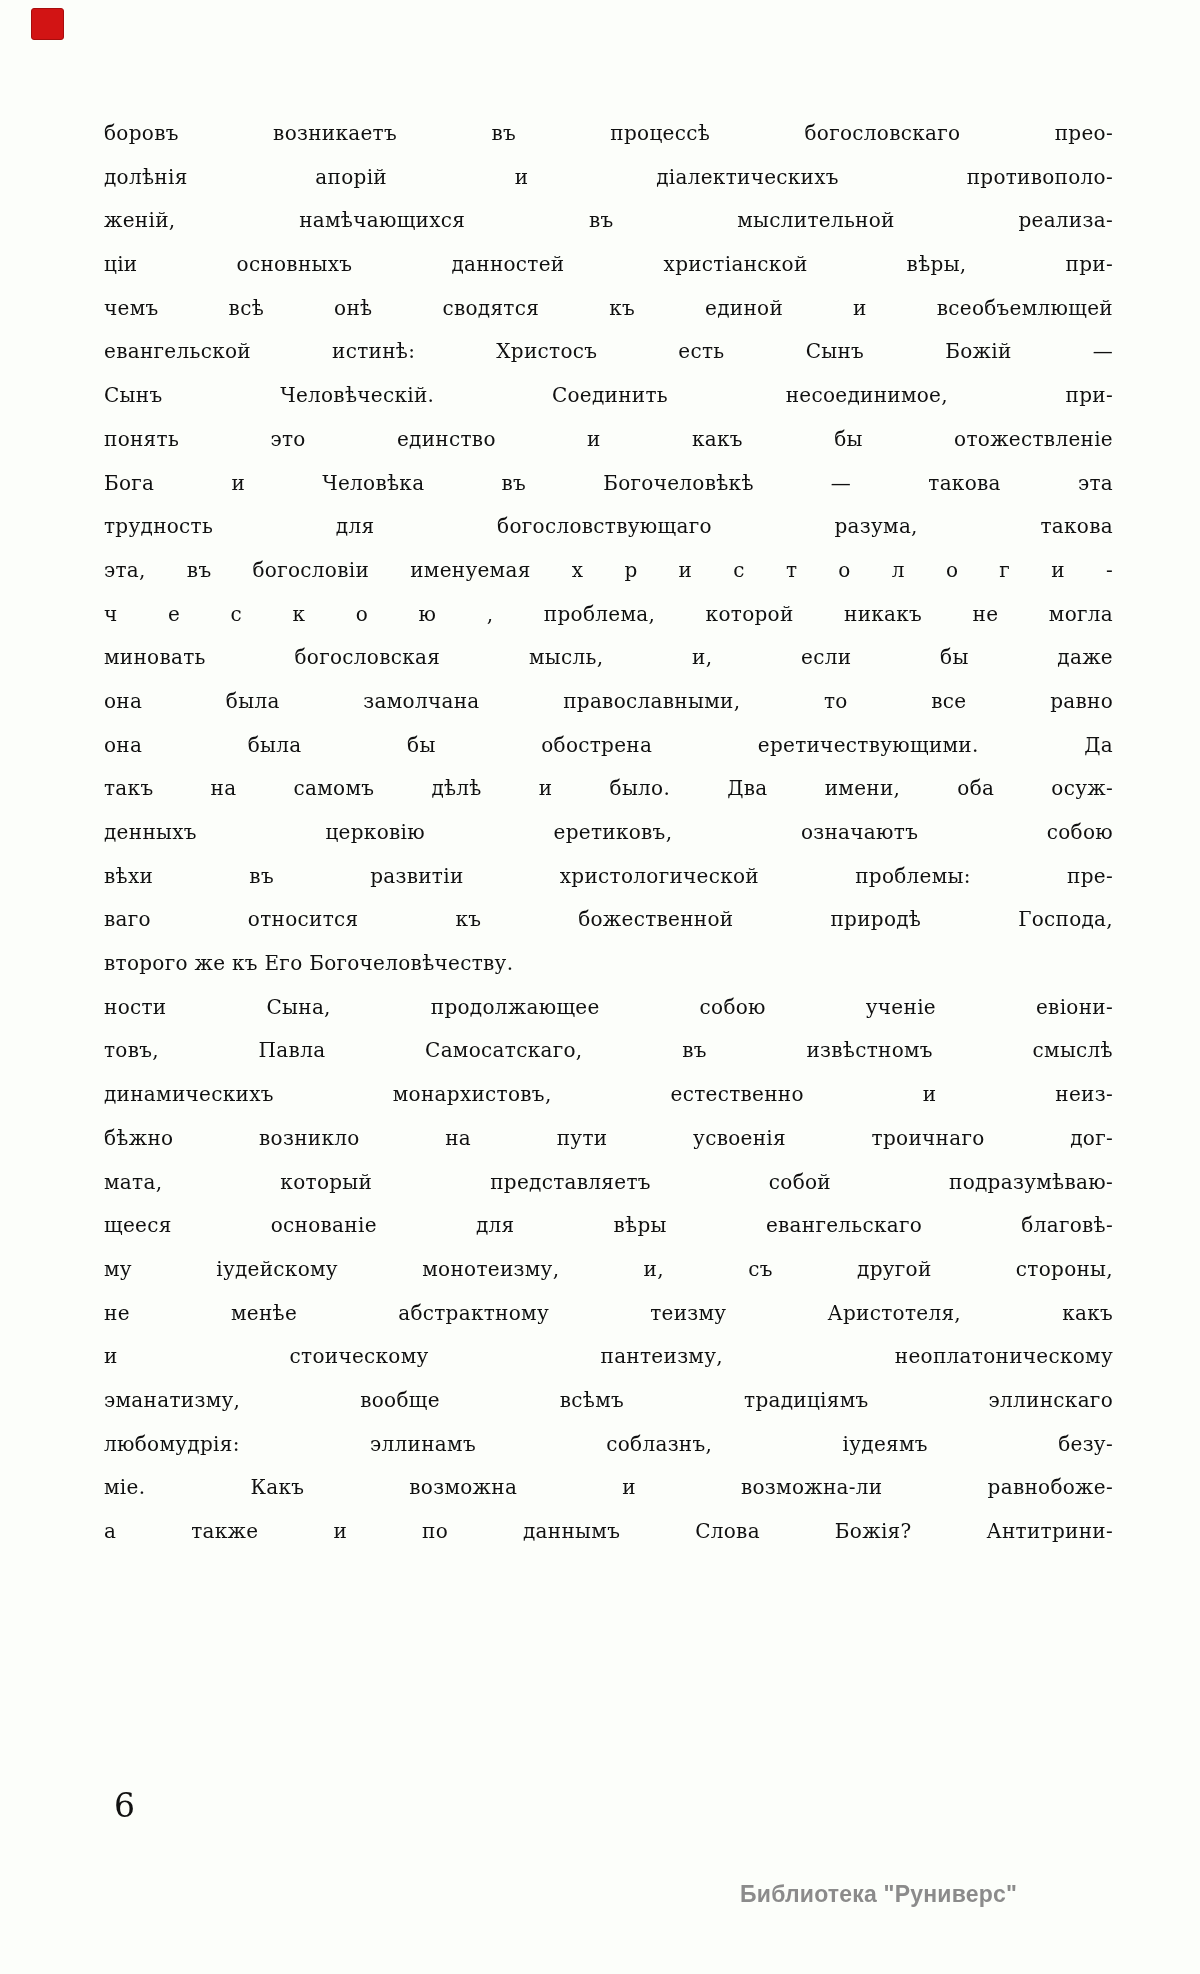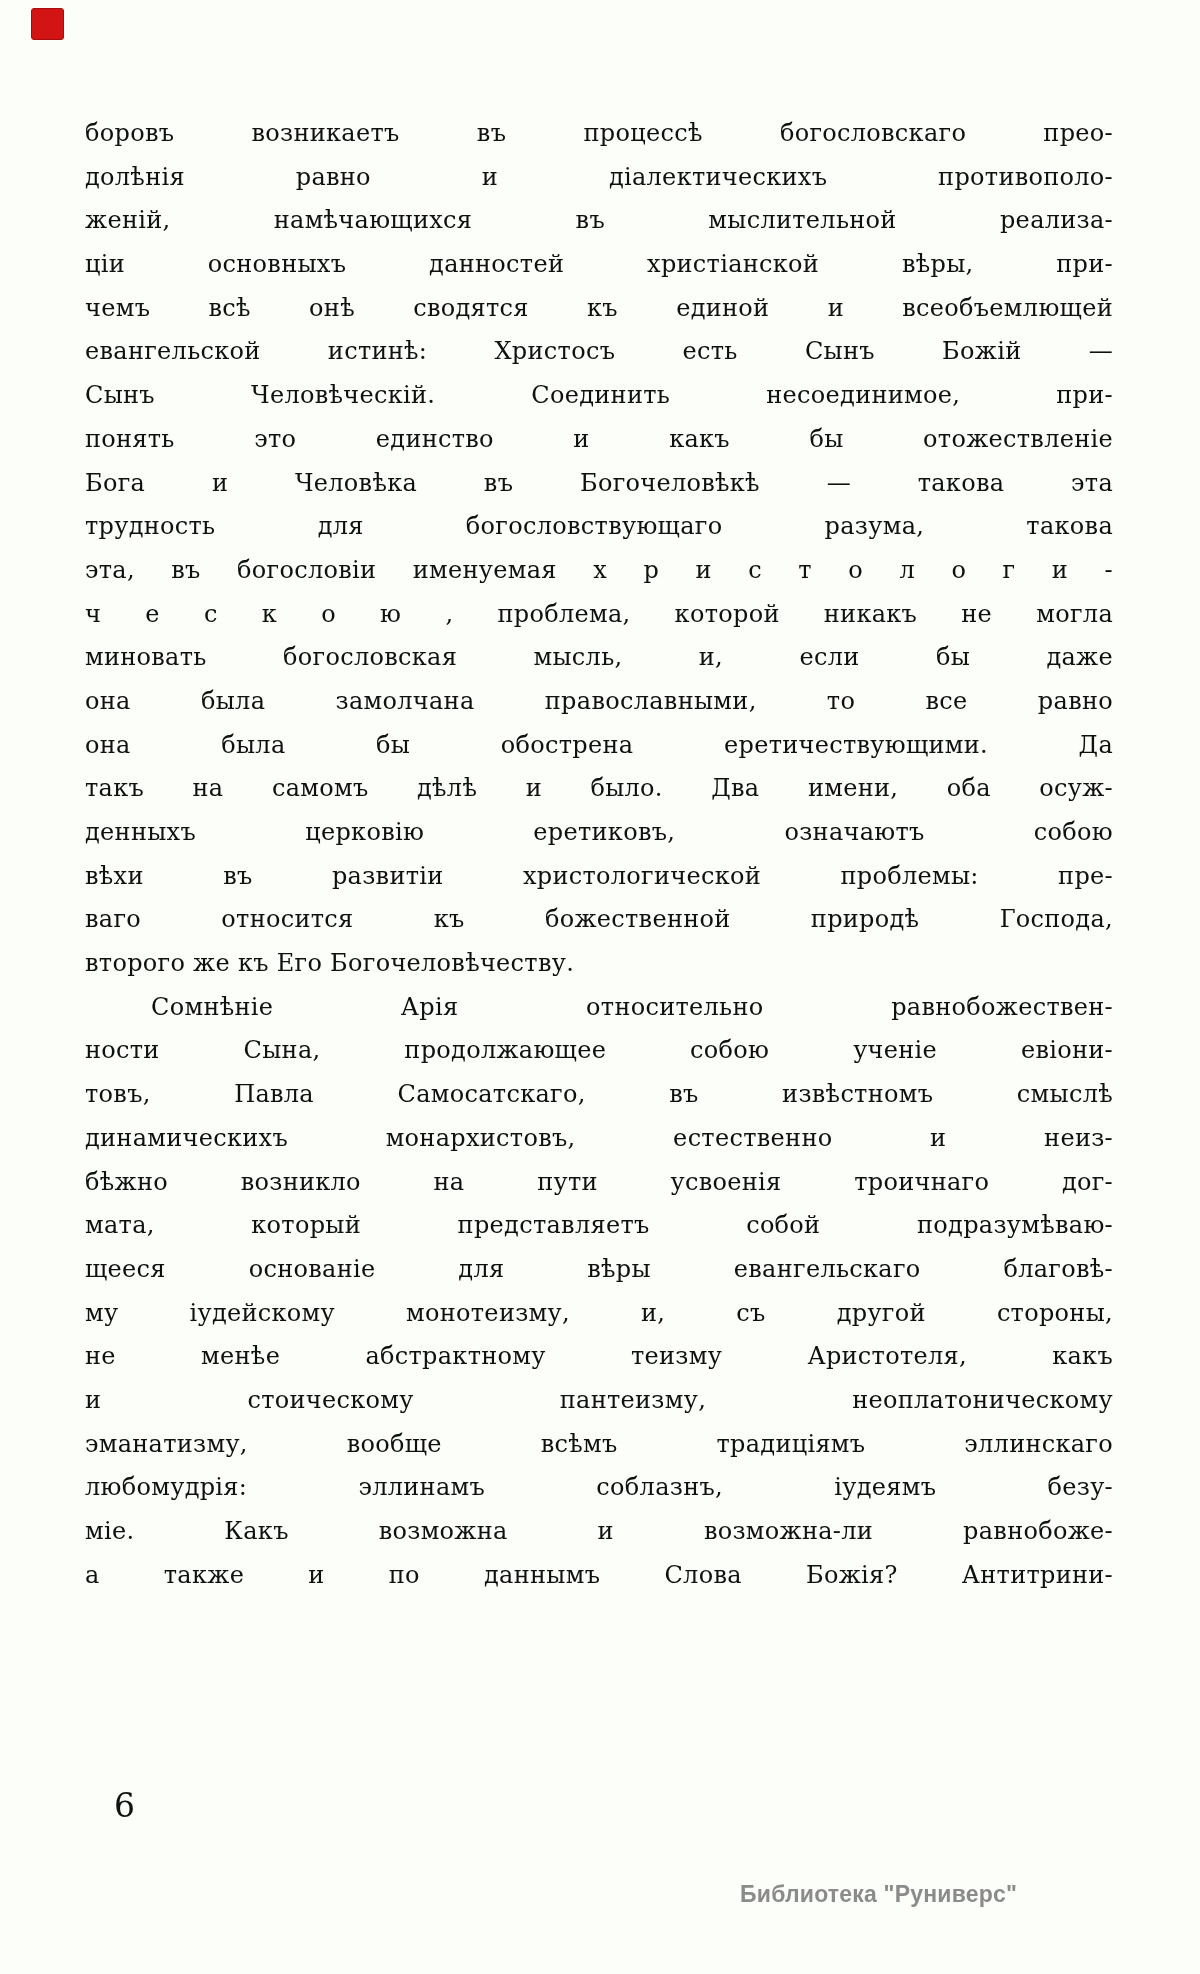--- a/index.html
+++ b/index.html
@@ -28,26 +28,27 @@
   }
   .text-block {
     position: absolute;
     left: 85px;
     top: 112px;
     width: 1028px;
   }
   .line {
     height: 43.7px;
     line-height: 43.7px;
-    font-size: 24px;
+    font-size: 20px;
     letter-spacing: 0.3px;
     white-space: nowrap;
     text-align: justify;
     text-align-last: justify;
     overflow: hidden;
+    margin-left: 19px;
   }
   .line.indent {
     text-indent: 66px;
   }
   .line.noJustify {
     text-align-last: left;
   }
   .page-number {
     position: absolute;
     left: 114px;
@@ -68,40 +69,39 @@
   }
 </style>
 </head>
 <body>
 
 <div class="page">
   <div class="red-stamp"></div>
 
   <div class="text-block" id="text-block">
       <div class="line">боровъ возникаетъ въ процессѣ богословскаго прео-</div>
-      <div class="line">долѣнія равно и діалектическихъ противополо-</div>
+      <div class="line">долѣнія апорій и діалектическихъ противополо-</div>
       <div class="line">женій, намѣчающихся въ мыслительной реализа-</div>
       <div class="line">ціи основныхъ данностей христіанской вѣры, при-</div>
       <div class="line">чемъ всѣ онѣ сводятся къ единой и всеобъемлющей</div>
       <div class="line">евангельской истинѣ: Христосъ есть Сынъ Божій —</div>
       <div class="line">Сынъ Человѣческій. Соединить несоединимое, при-</div>
       <div class="line">понять это единство и какъ бы отожествленіе</div>
       <div class="line">Бога и Человѣка въ Богочеловѣкѣ — такова эта</div>
       <div class="line">трудность для богословствующаго разума, такова</div>
       <div class="line">эта, въ богословіи именуемая х р и с т о л о г и -</div>
       <div class="line">ч е с к о ю , проблема, которой никакъ не могла</div>
       <div class="line">миновать богословская мысль, и, если бы даже</div>
       <div class="line">она была замолчана православными, то все равно</div>
       <div class="line">она была бы обострена еретичествующими. Да</div>
       <div class="line">такъ на самомъ дѣлѣ и было. Два имени, оба осуж-</div>
       <div class="line">денныхъ церковію еретиковъ, означаютъ собою</div>
       <div class="line">вѣхи въ развитіи христологической проблемы: пре-</div>
       <div class="line">ваго относится къ божественной природѣ Господа,</div>
       <div class="line noJustify">второго же къ Его Богочеловѣчеству.</div>
-      <div class="line indent">Сомнѣніе Арія относительно равнобожествен-</div>
       <div class="line">ности Сына, продолжающее собою ученіе евіони-</div>
       <div class="line">товъ, Павла Самосатскаго, въ извѣстномъ смыслѣ</div>
       <div class="line">динамическихъ монархистовъ, естественно и неиз-</div>
       <div class="line">бѣжно возникло на пути усвоенія троичнаго дог-</div>
       <div class="line">мата, который представляетъ собой подразумѣваю-</div>
       <div class="line">щееся основаніе для вѣры евангельскаго благовѣ-</div>
       <div class="line">му іудейскому монотеизму, и, съ другой стороны,</div>
       <div class="line">не менѣе абстрактному теизму Аристотеля, какъ</div>
       <div class="line">и стоическому пантеизму, неоплатоническому</div>
       <div class="line">эманатизму, вообще всѣмъ традиціямъ эллинскаго</div>

